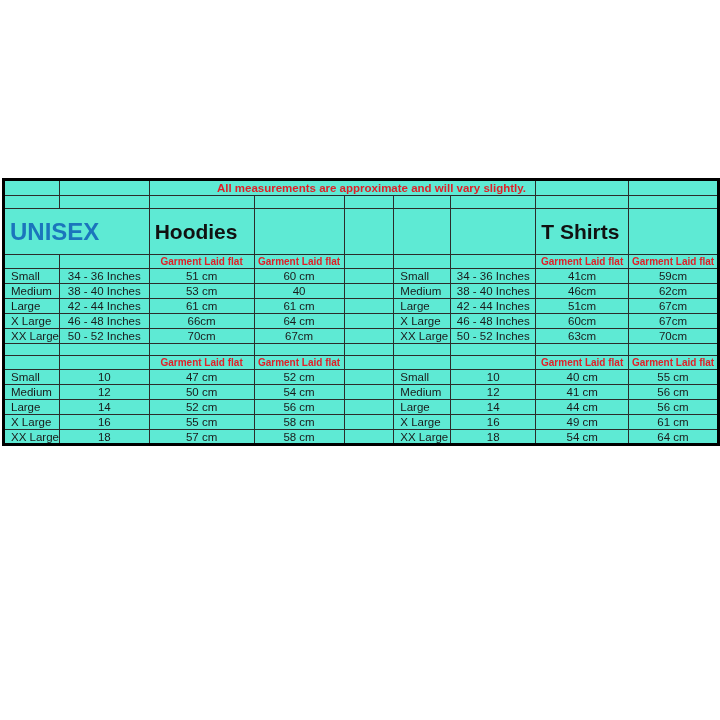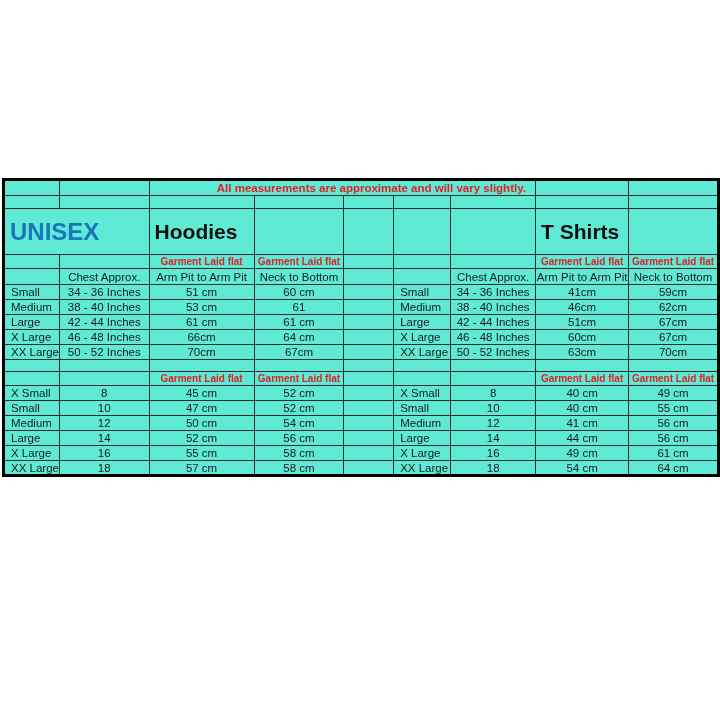--- a/index.html
+++ b/index.html
@@ -110,48 +110,37 @@
     <td></td>
     <td class="glf">Garment Laid flat</td>
     <td class="glf">Garment Laid flat</td>
     <td></td>
     <td></td>
     <td></td>
     <td class="glf">Garment Laid flat</td>
     <td class="glf">Garment Laid flat</td>
   </tr>
 
-  <tr class="rh-head">
-    <td></td>
-    <td class="colhead">Chest Approx.</td>
-    <td class="colhead">Arm Pit to Arm Pit</td>
-    <td class="colhead">Neck to Bottom</td>
-    <td></td>
-    <td></td>
-    <td class="colhead">Chest Approx.</td>
-    <td class="colhead">Arm Pit to Arm Pit</td>
-    <td class="colhead">Neck to Bottom</td>
-  </tr>
 
   <tr class="rh-data">
     <td class="size-cell">Small</td>
     <td>34 - 36 Inches</td>
     <td>51 cm</td>
     <td>60 cm</td>
     <td></td>
     <td class="size-cell">Small</td>
     <td>34 - 36 Inches</td>
     <td>41cm</td>
     <td>59cm</td>
   </tr>
   <tr class="rh-data">
     <td class="size-cell">Medium</td>
     <td>38 - 40 Inches</td>
     <td>53 cm</td>
-    <td>61</td>
+    <td>40</td>
     <td></td>
     <td class="size-cell">Medium</td>
     <td>38 - 40 Inches</td>
     <td>46cm</td>
     <td>62cm</td>
   </tr>
   <tr class="rh-data">
     <td class="size-cell">Large</td>
     <td>42 - 44 Inches</td>
     <td>61 cm</td>
@@ -205,31 +194,20 @@
     <td class="glf">Garment Laid flat</td>
     <td></td>
     <td></td>
     <td></td>
     <td class="glf">Garment Laid flat</td>
     <td class="glf">Garment Laid flat</td>
   </tr>
 
 
   <tr class="rh-data">
-    <td class="size-cell">X Small</td>
-    <td>8</td>
-    <td>45 cm</td>
-    <td>52 cm</td>
-    <td></td>
-    <td class="size-cell">X Small</td>
-    <td>8</td>
-    <td>40 cm</td>
-    <td>49 cm</td>
-  </tr>
-  <tr class="rh-data">
     <td class="size-cell">Small</td>
     <td>10</td>
     <td>47 cm</td>
     <td>52 cm</td>
     <td></td>
     <td class="size-cell">Small</td>
     <td>10</td>
     <td>40 cm</td>
     <td>55 cm</td>
   </tr>

